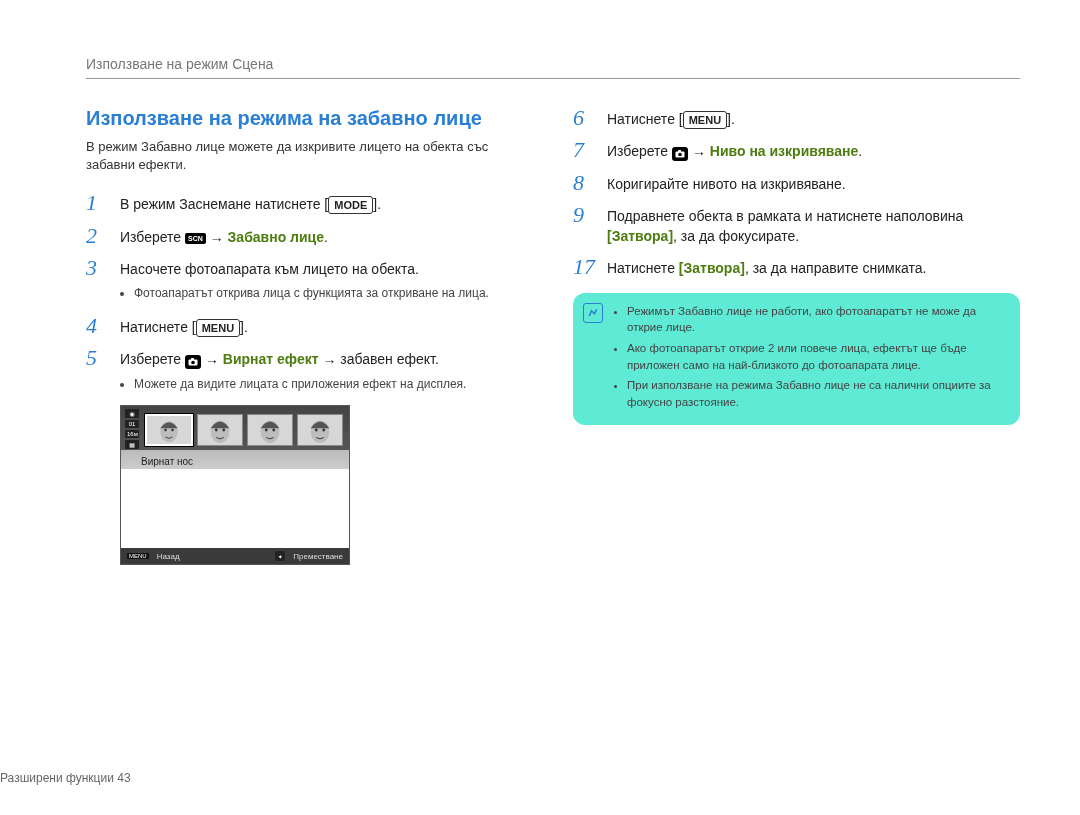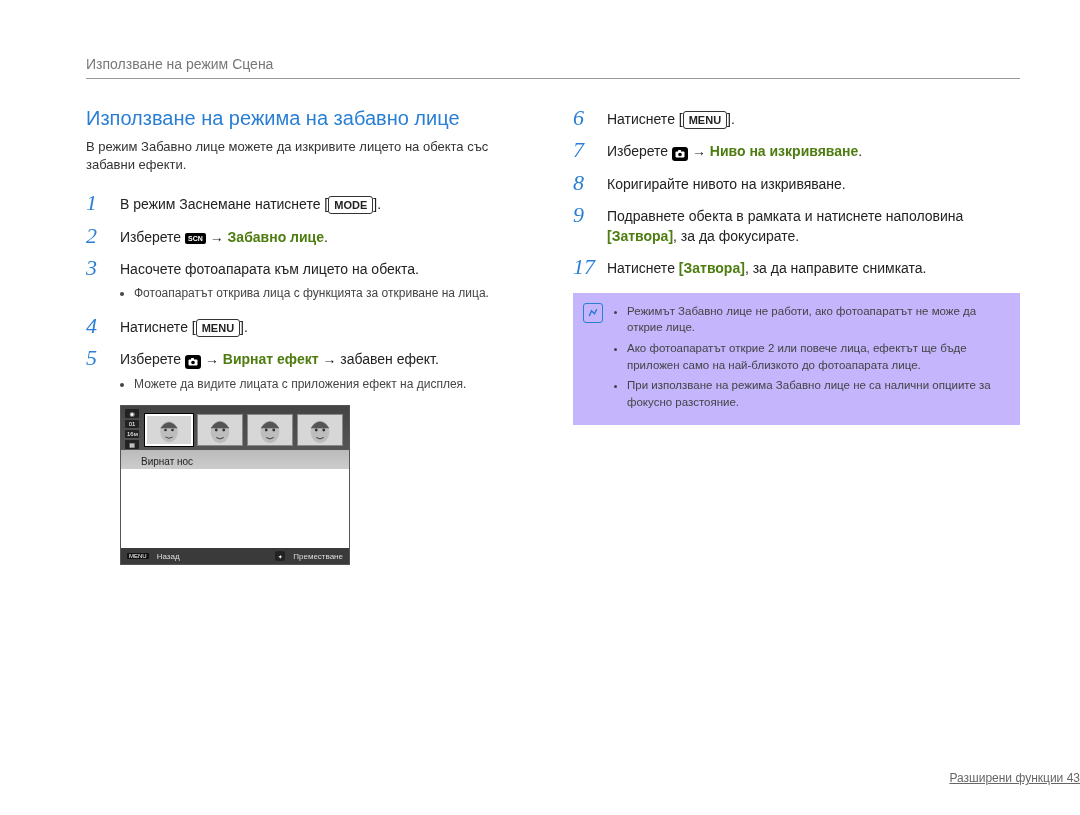--- a/index.html
+++ b/index.html
@@ -23,21 +23,21 @@
       display: flex;
       gap: 40px;
     }
     .col {
       flex: 1;
       min-width: 0;
     }
     .section-title {
       color: #2a7fd4;
       font-size: 20px;
-      font-weight: 400;
+      font-weight: 700;
       margin-bottom: 8px;
     }
     .intro {
       font-size: 13px;
       line-height: 1.4;
       color: #333;
       margin-bottom: 18px;
     }
     .steps { list-style: none; }
     .step {
@@ -161,22 +161,22 @@
       width:10px;height:10px;background:#222;border-radius:2px;
       display:inline-flex;align-items:center;justify-content:center;
     }
     .lcd-bottom .navdot::before{
       content:"✦"; color:#fff; font-size:6px;
     }
 
     
     .note {
       display:flex;
-      background: #c4b5fd;
-      border-radius: 0;
+      background: #5eead4;
+      border-radius: 12px;
       padding: 10px 14px 10px 10px;
       gap: 10px;
       margin-top: 14px;
     }
     .note-icon {
       width: 20px; height: 20px;
       border: 1.5px solid #2a7fd4;
       border-radius: 3px;
       display:flex;align-items:center;justify-content:center;
       color:#2a7fd4;
@@ -191,24 +191,23 @@
       font-size: 11.5px;
       color: #444;
       line-height: 1.45;
       margin-bottom: 4px;
     }
 
     .footer {
       position:absolute;
       bottom: 30px;
       left:0; right:0;
-      text-align:right;
+      text-align:left;
       font-size: 12px;
       color:#666;
-      text-decoration:underline;
     }
   </style>
 </head>
 <body>
 
 <div class="header-region">
   <span>Използване на режим Сцена</span>
 </div>
 
 <div class="columns">

